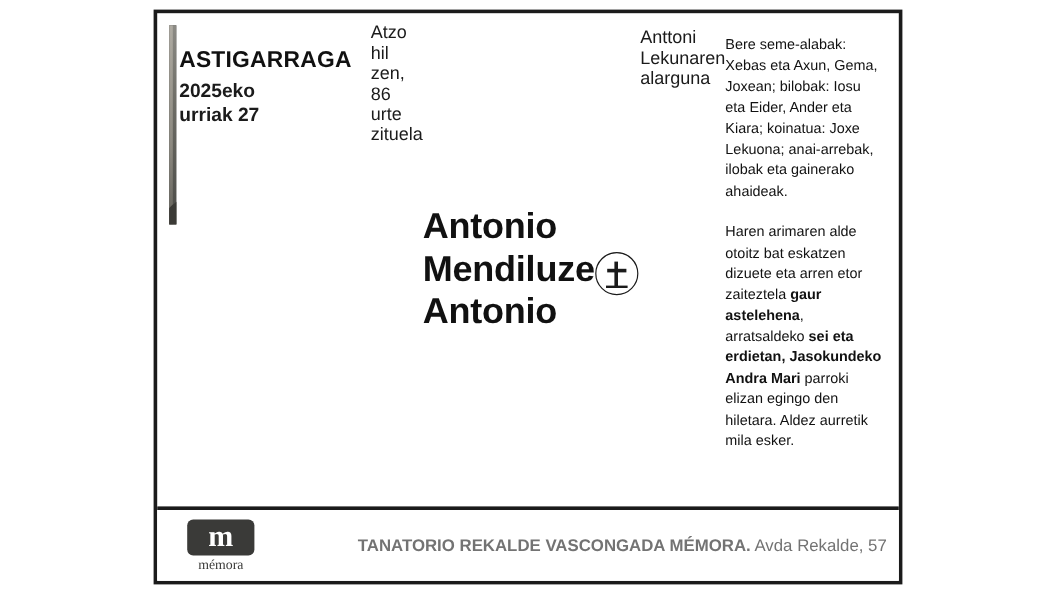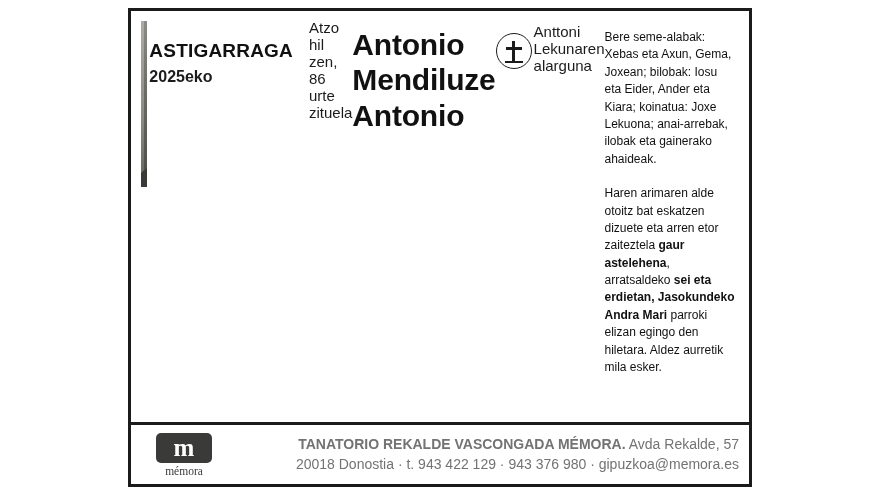--- a/index.html
+++ b/index.html
@@ -158,21 +158,21 @@
     color: #1b1b1b;
     padding-bottom: 6px;
   }
   .rule {
     border: 0;
     border-top: 1px solid #2a2a2a;
     margin: 0;
   }
   .name-row {
     display: flex;
-    align-items: flex-start;
+    align-items: center;
     justify-content: space-between;
     padding-top: 8px;
   }
   .deceased-name {
     font-size: 30px;
     line-height: 1.18;
     font-weight: bold;
     color: #111111;
     letter-spacing: -0.2px;
   }
@@ -299,20 +299,21 @@
           <div class="p-bridge"></div>
           <div class="p-brim"></div>
           <div class="p-cap">
             <div class="p-cap-logo"></div>
           </div>
         </div>
 
         <div class="place-block">
           <div class="place-name">ASTIGARRAGA</div>
           <div class="place-year">2025eko</div>
+          <div class="place-date">urriak 27</div>
         </div>
       </div>
 
       <div class="right-col">
         <div class="kicker">Atzo hil zen, 86 urte zituela</div>
         <hr class="rule">
 
         <div class="name-row">
           <div class="deceased-name">
             <div>Antonio</div>
@@ -333,18 +334,17 @@
       </div>
     </div>
 
     <div class="footer">
       <div class="logo">
         <div class="logo-mark"></div>
         <div class="logo-text">mémora</div>
       </div>
       <div class="footer-text">
         <span class="footer-strong">TANATORIO REKALDE VASCONGADA MÉMORA.</span><span> Avda Rekalde, 57</span>
-        <span class="footer-line2">20018 Donostia · t. 943 422 129 · 943 376 980 · gipuzkoa@memora.es</span>
       </div>
     </div>
 
   </div>
 </div>
 
 </body></html>

